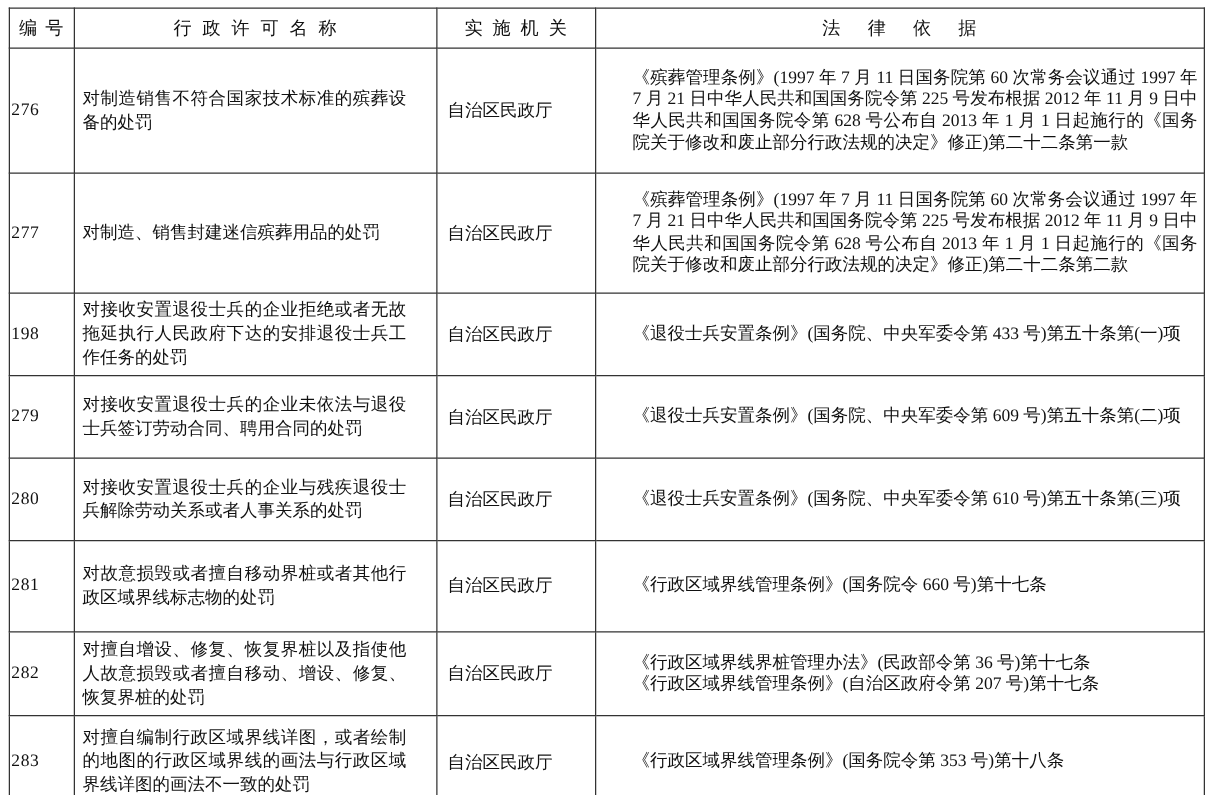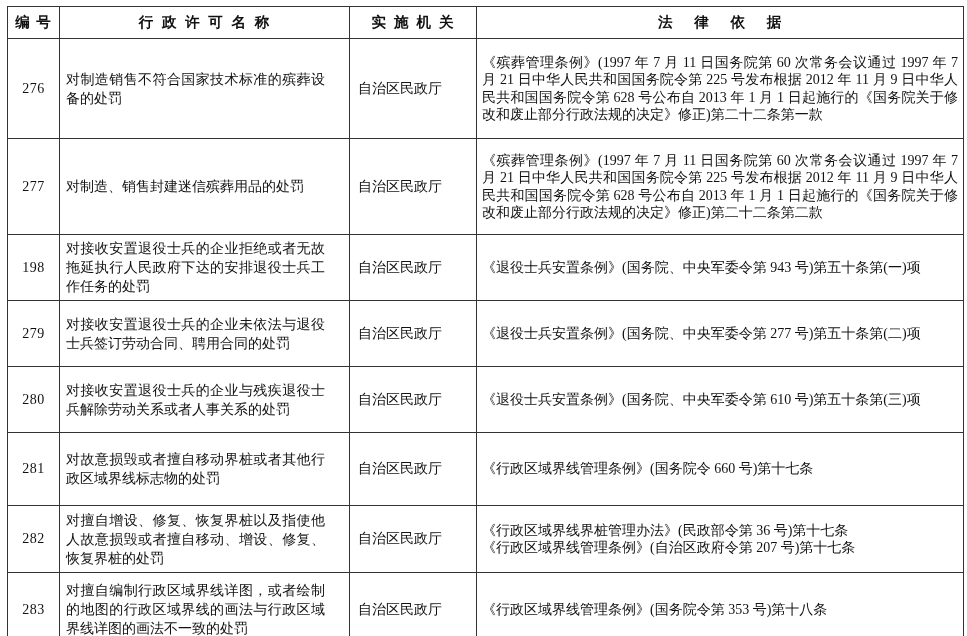--- a/index.html
+++ b/index.html
@@ -34,51 +34,50 @@
     overflow: hidden;
   }
   
   col.col-id     { width: 52px; }
   col.col-name   { width: 290px; }
   col.col-agency { width: 127px; }
   col.col-legal  { width: 487px; }
 
   tr.header-row { height: 32px; }
   tr.header-row th {
-    font-weight: bold;
+    font-weight: normal;
     text-align: center;
     font-size: 14.5px;
     white-space: nowrap;
   }
   th.h-id     { letter-spacing: 0.45em; padding-left: 0.45em; }
   th.h-name   { letter-spacing: 0.6em;  padding-left: 0.6em; }
   th.h-agency { letter-spacing: 0.55em; padding-left: 0.55em; }
   th.h-legal  { letter-spacing: 1.5em;  padding-left: 1.5em; }
 
   td.c-id {
-    text-align: center;
     font-size: 13.5px;
     letter-spacing: 0.5px;
   }
   td.c-name {
     text-align: justify;
     padding: 3px 24px 3px 6px;
     line-height: 19px;
   }
   td.c-agency {
     text-align: left;
     padding-left: 8px;
     padding-right: 4px;
   }
   td.c-legal {
     text-align: justify;
     padding: 3px 5px 3px 5px;
     line-height: 17.5px;
   }
-  td.c-legal div { text-align: justify; }
+  td.c-legal div { text-align: justify; margin-left: 24px; }
 
   
   tr.r0 { height: 100px; }
   tr.r1 { height: 96px; }
   tr.r2 { height: 66px; }
   tr.r3 { height: 66px; }
   tr.r4 { height: 66px; }
   tr.r5 { height: 73px; }
   tr.r6 { height: 67px; }
   tr.r7 { height: 74px; }
@@ -117,29 +116,29 @@
         <td class="c-agency">自治区民政厅</td>
         <td class="c-legal">
           <div>《殡葬管理条例》(1997 年 7 月 11 日国务院第 60 次常务会议通过 1997 年 7 月 21 日中华人民共和国国务院令第 225 号发布根据 2012 年 11 月 9 日中华人民共和国国务院令第 628 号公布自 2013 年 1 月 1 日起施行的《国务院关于修改和废止部分行政法规的决定》修正)第二十二条第二款</div>
         </td>
       </tr>
       <tr class="r2">
         <td class="c-id">198</td>
         <td class="c-name">对接收安置退役士兵的企业拒绝或者无故拖延执行人民政府下达的安排退役士兵工作任务的处罚</td>
         <td class="c-agency">自治区民政厅</td>
         <td class="c-legal">
-          <div>《退役士兵安置条例》(国务院、中央军委令第 943 号)第五十条第(一)项</div>
+          <div>《退役士兵安置条例》(国务院、中央军委令第 433 号)第五十条第(一)项</div>
         </td>
       </tr>
       <tr class="r3">
         <td class="c-id">279</td>
         <td class="c-name">对接收安置退役士兵的企业未依法与退役士兵签订劳动合同、聘用合同的处罚</td>
         <td class="c-agency">自治区民政厅</td>
         <td class="c-legal">
-          <div>《退役士兵安置条例》(国务院、中央军委令第 277 号)第五十条第(二)项</div>
+          <div>《退役士兵安置条例》(国务院、中央军委令第 609 号)第五十条第(二)项</div>
         </td>
       </tr>
       <tr class="r4">
         <td class="c-id">280</td>
         <td class="c-name">对接收安置退役士兵的企业与残疾退役士兵解除劳动关系或者人事关系的处罚</td>
         <td class="c-agency">自治区民政厅</td>
         <td class="c-legal">
           <div>《退役士兵安置条例》(国务院、中央军委令第 610 号)第五十条第(三)项</div>
         </td>
       </tr>

